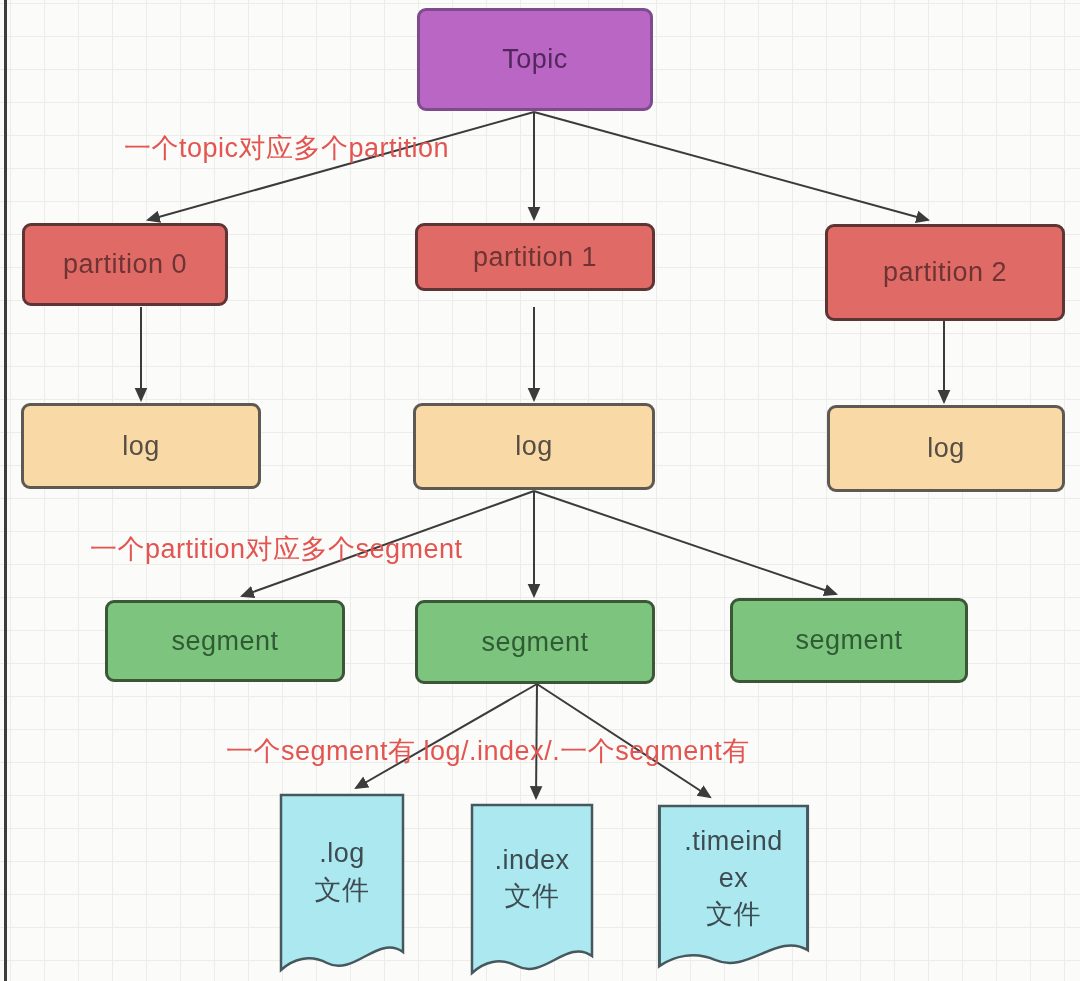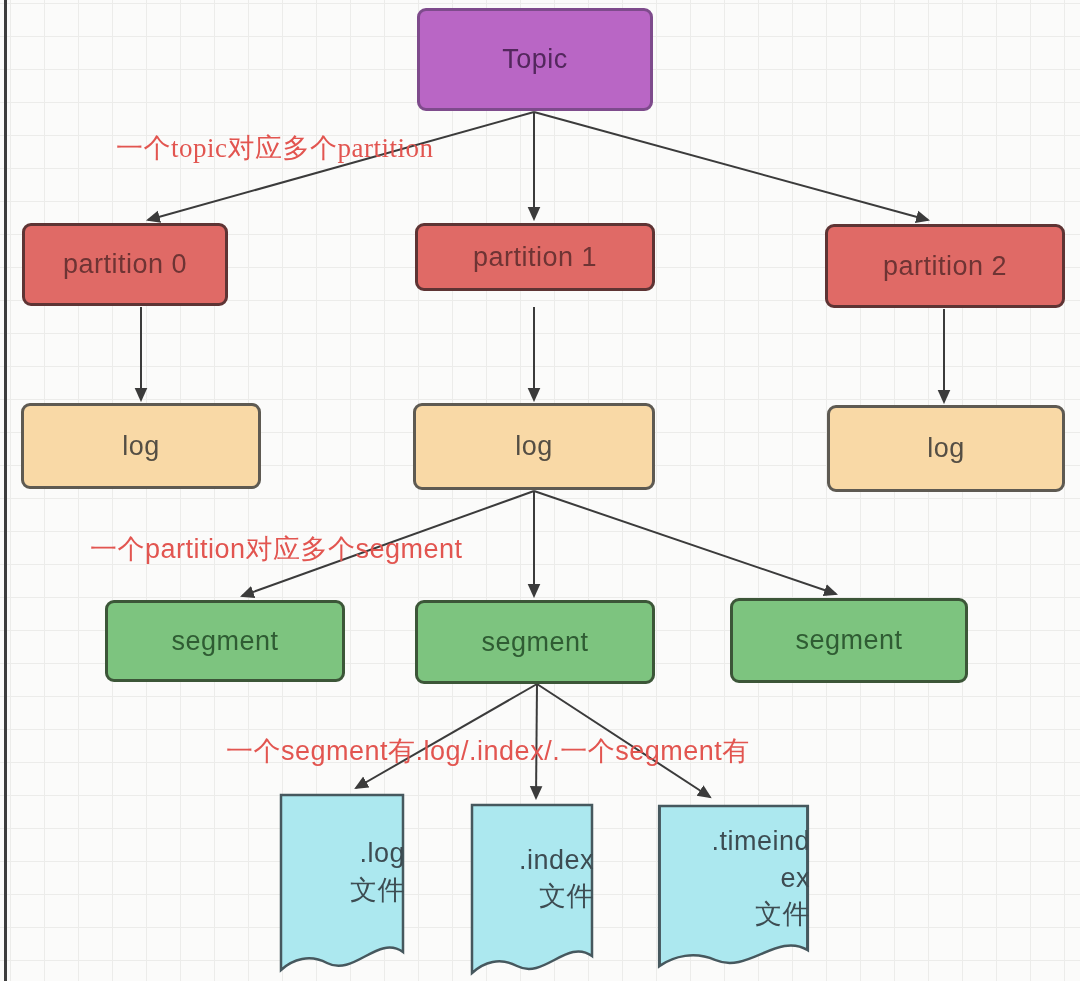--- a/index.html
+++ b/index.html
@@ -57,21 +57,21 @@
     color:var(--segment-text,#2f5c33);
   }
   .doc{
     position:absolute;
   }
   .doc svg.shape{
     position:absolute;left:0;top:0;width:100%;height:100%;
   }
   .doc .doc-label{
     position:absolute;left:0;top:0;right:0;bottom:26px;
-    display:flex;flex-direction:column;align-items:flex-end;justify-content:center;
+    display:flex;flex-direction:column;align-items:center;justify-content:center;
     font-size:27px;line-height:1.35;
     color:var(--file-text,#3d4c52);
     letter-spacing:0.5px;
   }
   .annotation{
     position:absolute;
     color:var(--annotation-red,#e25550);
     font-size:27px;
     font-weight:500;
     white-space:nowrap;
@@ -113,21 +113,21 @@
   <div class="node topic" style="left:417px;top:8px;width:236px;height:103px;">
     <span>Topic</span>
   </div>
 
   <div class="node partition" style="left:22px;top:223px;width:206px;height:83px;">
     <span>partition 0</span>
   </div>
   <div class="node partition" style="left:415px;top:223px;width:240px;height:68px;">
     <span>partition 1</span>
   </div>
-  <div class="node partition" style="left:825px;top:224px;width:240px;height:84px;">
+  <div class="node partition" style="left:825px;top:224px;width:240px;height:97px;">
     <span>partition 2</span>
   </div>
 
   <div class="node log" style="left:21px;top:403px;width:240px;height:86px;">
     <span>log</span>
   </div>
   <div class="node log" style="left:413px;top:403px;width:242px;height:87px;">
     <span>log</span>
   </div>
   <div class="node log" style="left:827px;top:405px;width:238px;height:87px;">
@@ -170,17 +170,17 @@
     <svg class="shape" viewBox="0 0 126 168" preserveAspectRatio="none">
       <path d="M2 2 H124 V146 C 99 128, 75 170, 48 156 C 31 147, 14 152, 2 162 Z" fill="var(--file-fill,#ace8ef)" stroke="var(--file-border,#46585e)" stroke-width="2.5"></path>
     </svg>
     <div class="doc-label" style="bottom:20px;">
       <div>.timeind</div>
       <div>ex</div>
       <div>文件</div>
     </div>
   </div>
 
-  <div class="annotation" style="left:116px;top:130px;font-family:Liberation Serif, serif;">一个topic对应多个partition</div>
+  <div class="annotation" style="left:124px;top:130px;">一个topic对应多个partition</div>
   <div class="annotation" style="left:90px;top:531px;">一个partition对应多个segment</div>
   <div class="annotation" style="left:226px;top:733px;">一个segment有.log/.index/.一个segment有</div>
 
 </div>
 
 </body></html>

